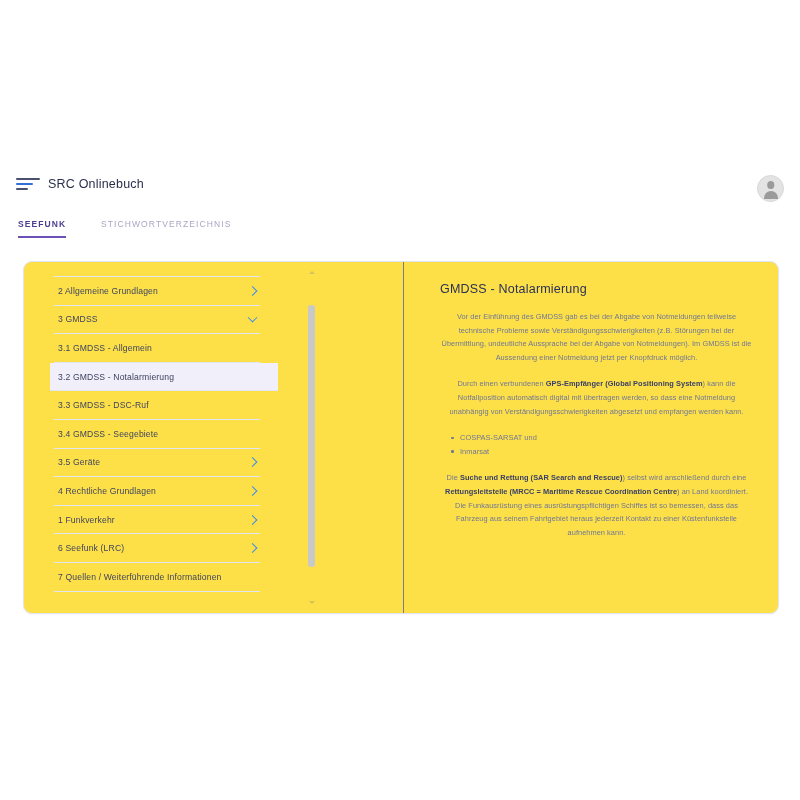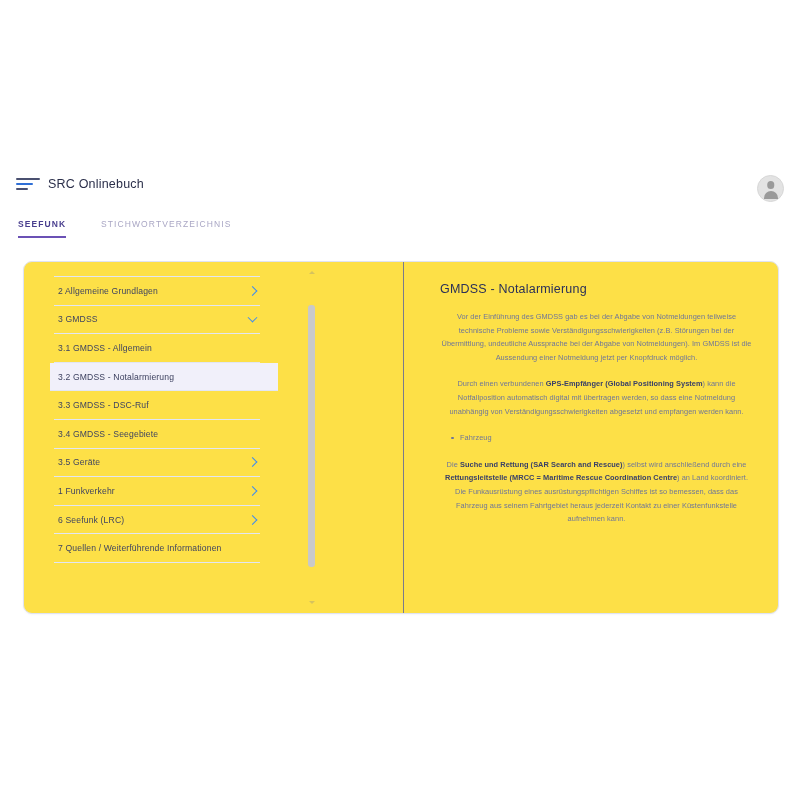--- a/index.html
+++ b/index.html
@@ -327,20 +327,24 @@
             <span class="label">3.3 GMDSS - DSC-Ruf</span>
           </div>
           <div class="nav-item">
             <span class="label">3.4 GMDSS - Seegebiete</span>
           </div>
           <div class="nav-item">
             <span class="label">3.5 Geräte</span>
             <span class="chev right"></span>
           </div>
           <div class="nav-item">
+            <span class="label">4 Rechtliche Grundlagen</span>
+            <span class="chev right"></span>
+          </div>
+          <div class="nav-item">
             <span class="label">1 Funkverkehr</span>
             <span class="chev right"></span>
           </div>
           <div class="nav-item">
             <span class="label">6 Seefunk (LRC)</span>
             <span class="chev right"></span>
           </div>
           <div class="nav-item">
             <span class="label">7 Quellen / Weiterführende Informationen</span>
           </div>
@@ -360,21 +364,22 @@
         <h1 class="content-title">GMDSS - Notalarmierung</h1>
 
         <p class="para">Vor der Einführung des GMDSS gab es bei der Abgabe von Notmeldungen teilweise technische Probleme sowie Verständigungsschwierigkeiten (z.B. Störungen bei der Übermittlung, undeutliche Aussprache bei der Abgabe von Notmeldungen). Im GMDSS ist die Aussendung einer Notmeldung jetzt per Knopfdruck möglich.</p>
 
         <p class="para">
           <span>Durch einen verbundenen </span><b>GPS-Empfänger</b><b> (</b><b>Global Positioning System</b><span>) kann die Notfallposition automatisch digital mit übertragen werden, so dass eine Notmeldung unabhängig von Verständigungsschwierigkeiten abgesetzt und empfangen werden kann.</span>
         </p>
 
 
         <ul class="bullets" id="bullet-list">
-            <li>Fahrzeug</li>
+            <li>COSPAS-SARSAT und</li>
+            <li>Inmarsat</li>
           </ul>
 
         <p class="para">
           <span>Die </span><b>Suche und Rettung (SAR Search and Rescue)</b><span>) selbst wird anschließend durch eine </span><b>Rettungsleitstelle (MRCC = Maritime Rescue Coordination Centre</b><span>) an Land koordiniert. Die Funkausrüstung eines ausrüstungspflichtigen Schiffes ist so bemessen, dass das Fahrzeug aus seinem Fahrtgebiet heraus jederzeit Kontakt zu einer Küstenfunkstelle aufnehmen kann.</span>
         </p>
       </div>
     </div>
 
   </div>
 </div>

